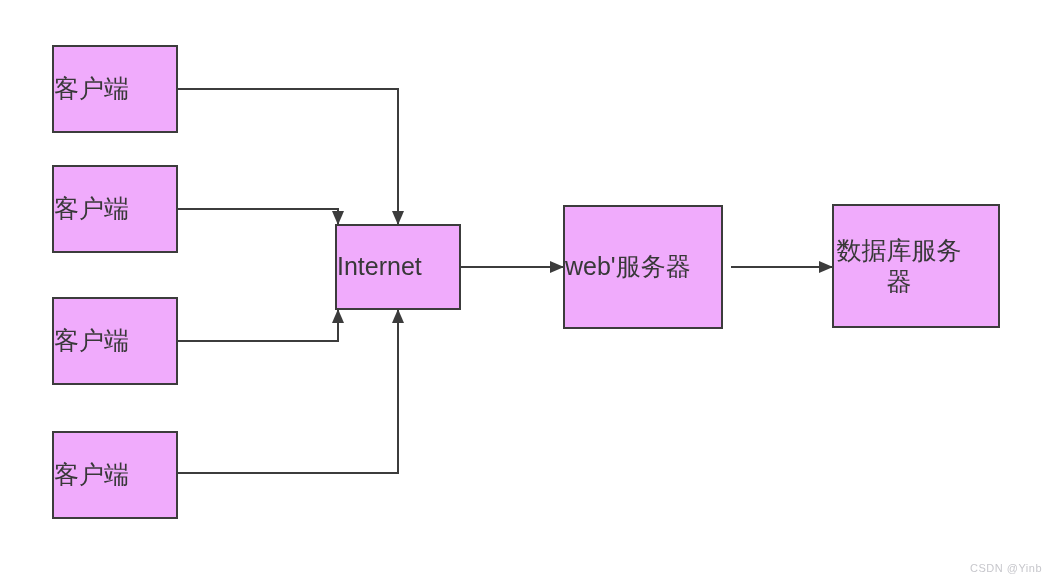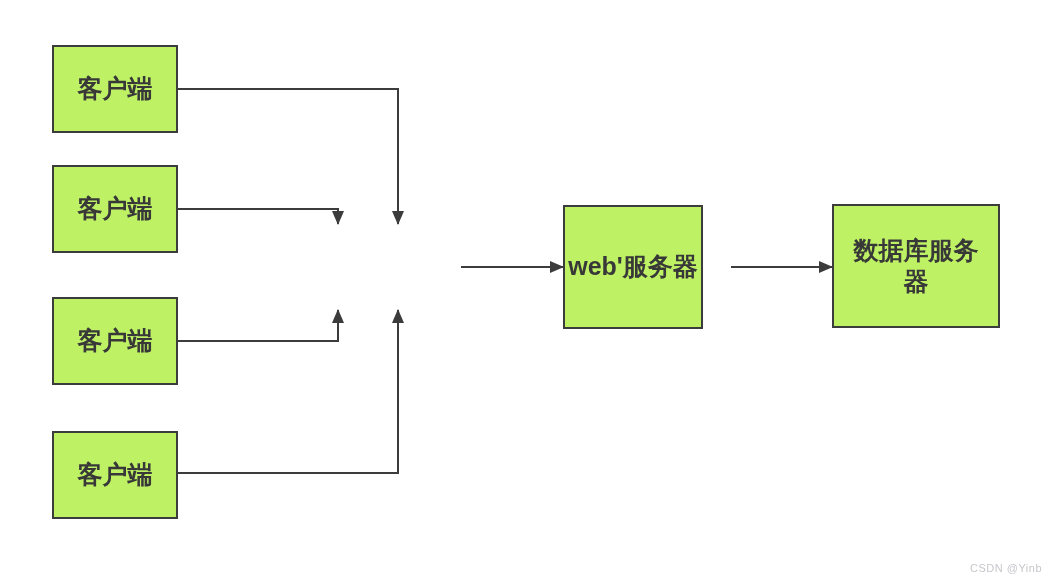--- a/index.html
+++ b/index.html
@@ -19,33 +19,32 @@
     position: absolute;
     left: 0;
     top: 0;
     width: 1051px;
     height: 577px;
   }
   .node {
     position: absolute;
     box-sizing: border-box;
     border: 2.5px solid #3c3c3c;
-    background: #bef264;
+    background: #f0abfc;
     display: flex;
     align-items: center;
-    justify-content: center;
+    justify-content: flex-start;
     text-align: center;
     color: #383838;
     font-size: 25px;
     line-height: 1.25;
-    font-weight: bold;
   }
   .node-client   { left: 52px;  width: 126px; height: 88px; }
   .node-internet { left: 335px; top: 224px; width: 126px; height: 86px; }
-  .node-web      { left: 563px; top: 205px; width: 140px; height: 124px; }
+  .node-web      { left: 563px; top: 205px; width: 160px; height: 124px; }
   .node-db       { left: 832px; top: 204px; width: 168px; height: 124px; }
   .node-label { display: inline-block; }
   .label-wrap { max-width: 130px; }
   .watermark {
     position: absolute;
     right: 9px;
     bottom: 3px;
     font-size: 11px;
     color: #c7c7cc;
     letter-spacing: 0.5px;
@@ -79,20 +78,23 @@
   </div>
 
   <div class="node node-client" style="top:297px">
     <span class="node-label">客户端</span>
   </div>
 
   <div class="node node-client" style="top:431px">
     <span class="node-label">客户端</span>
   </div>
 
+  <div class="node node-internet">
+    <span class="node-label">Internet</span>
+  </div>
 
   <div class="node node-web">
     <span class="node-label">web'服务器</span>
   </div>
 
   <div class="node node-db">
     <span class="node-label label-wrap">数据库服务器</span>
   </div>
 
   <div class="watermark">CSDN @Yinb</div>

